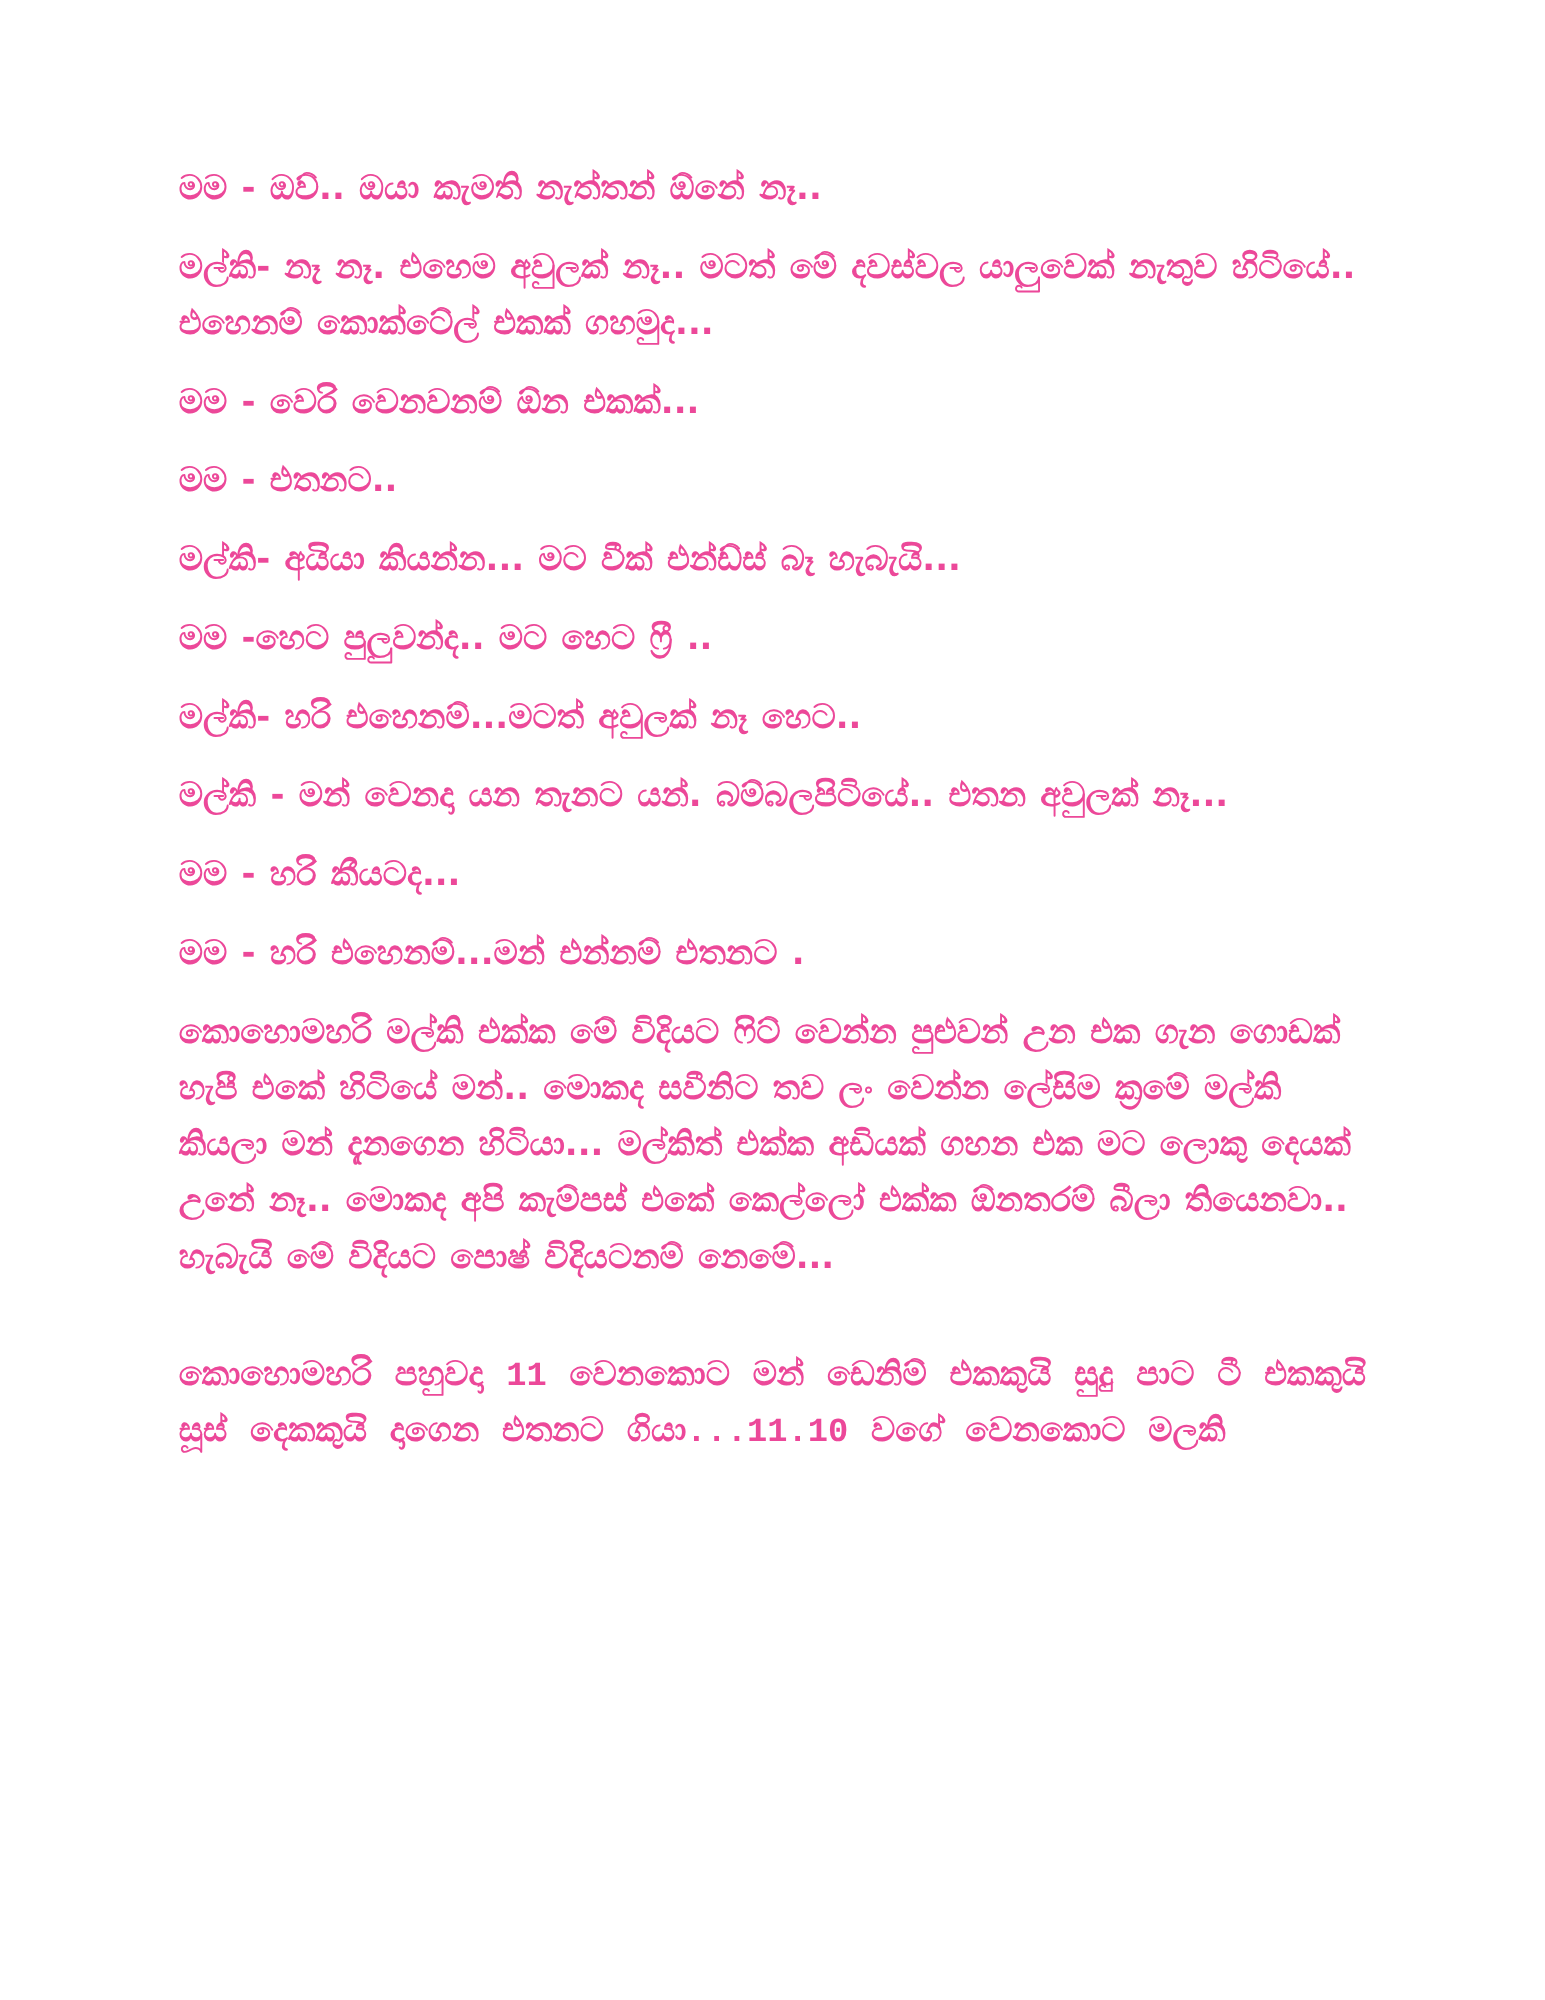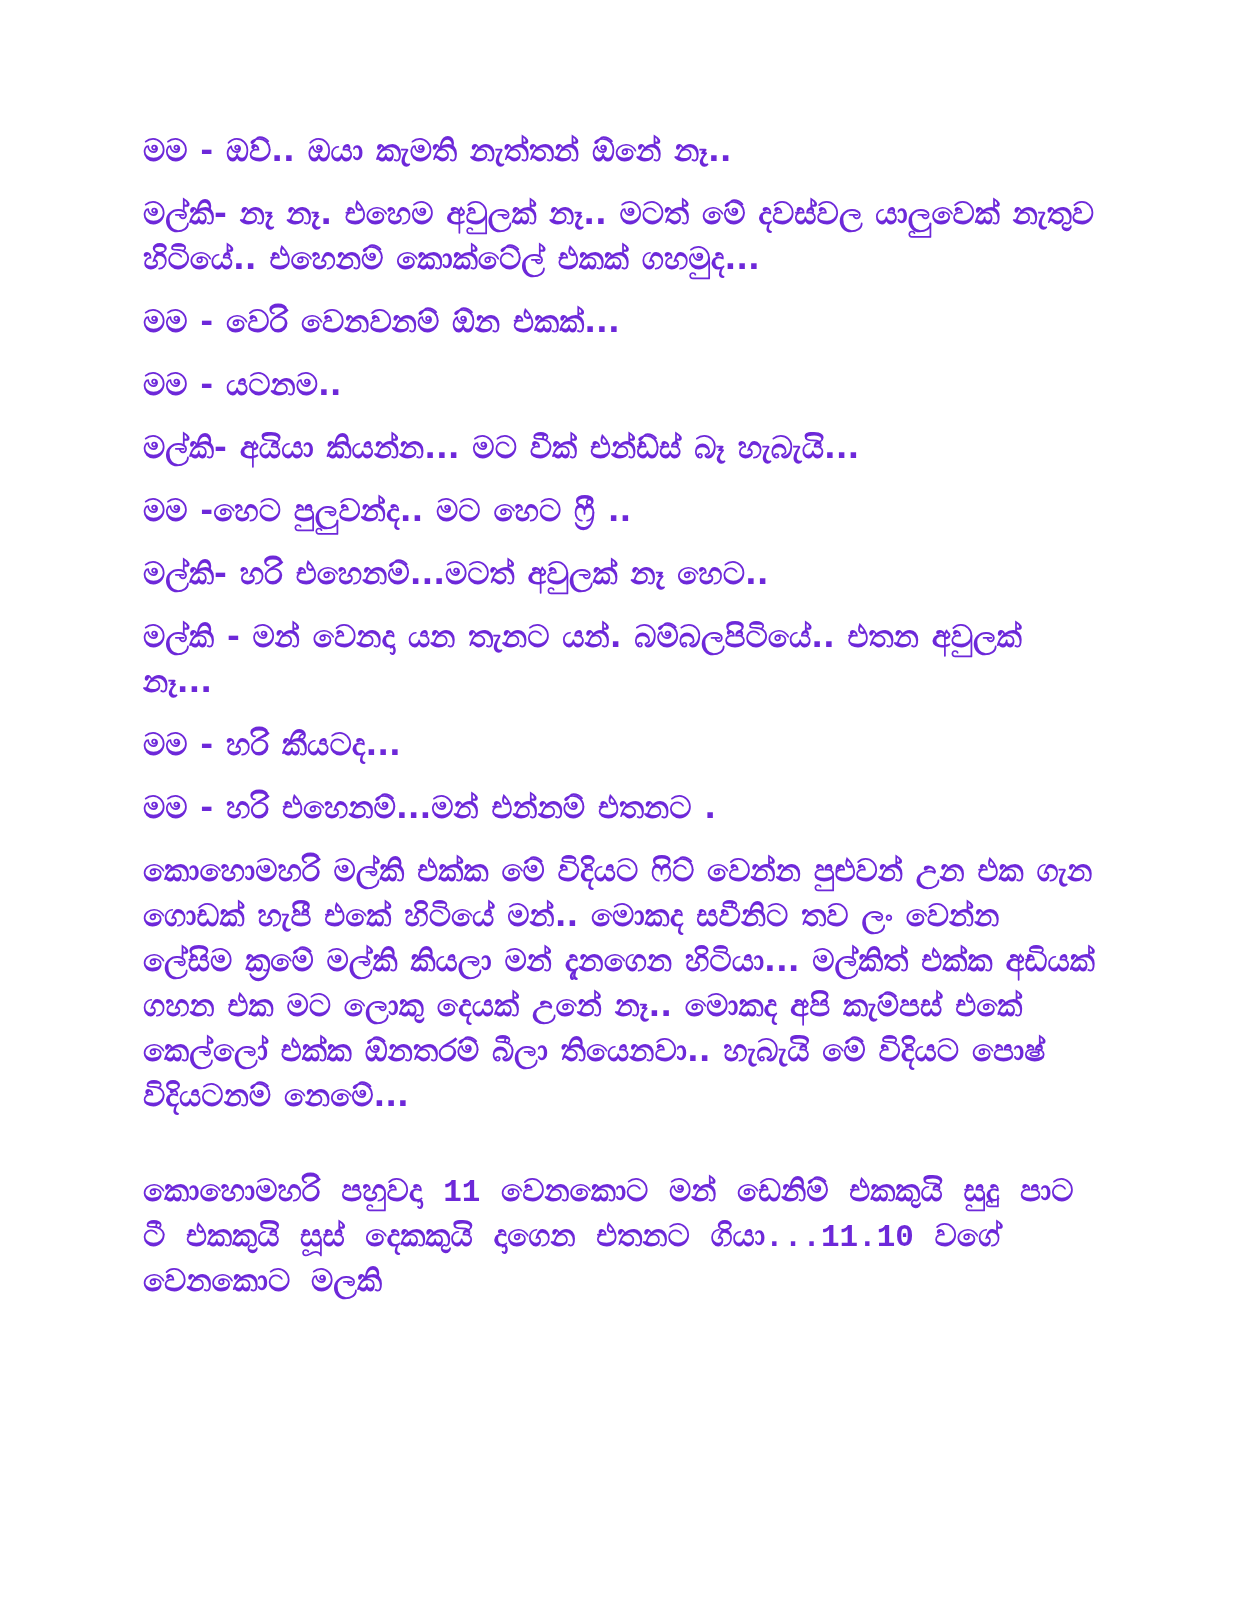--- a/index.html
+++ b/index.html
@@ -16,24 +16,24 @@
   .page {
     box-sizing: border-box;
     width: 1236px;
     height: 1600px;
     background: #ffffff;
     color: #000000;
     padding: 128px 140px 0 143px;
   }
   .doc-text p {
     margin: 0 0 18px 0;
-    font-size: 31px;
+    font-size: 27px;
     line-height: 45px;
     font-weight: bold;
-    color: #6d28d9;
+    color: #ec4899;
     text-align: left;
     word-spacing: 2px;
   }
   
   .gap-before {
     margin-top: 52px !important;
     font-family: Liberation Mono, monospace;
   }
   
   .latin-highlight {
@@ -49,21 +49,21 @@
 <div class="page">
   <div class="doc-text">
 
     <p>මම - ඔව්.. ඔයා කැමති නැත්තන් ඕනේ නෑ..</p>
 
     <p>මල්කි- නෑ නෑ. එහෙම අවුලක් නෑ.. මටත් මේ දවස්වල යාලුවෙක් නැතුව හිටියේ.. එහෙනම් කොක්ටේල් එකක් ගහමුද...</p>
 
     <p>මම - වෙරි වෙනවනම් ඕන එකක්...</p>
 
 
-    <p>මම - යටනම..</p>
+    <p>මම - එතනට..</p>
 
     <p>මල්කි- අයියා කියන්න... මට වීක් එන්ඩ්ස් බෑ හැබැයි...</p>
 
     <p>මම -හෙට පුලුවන්ද.. මට හෙට ෆ්‍රී ..</p>
 
     <p>මල්කි- හරි එහෙනම්...මටත් අවුලක් නෑ හෙට..</p>
 
 
     <p>මල්කි - මන් වෙනදා යන තැනට යන්.  බම්බලපිටියේ.. එතන අවුලක් නෑ...</p>
 

